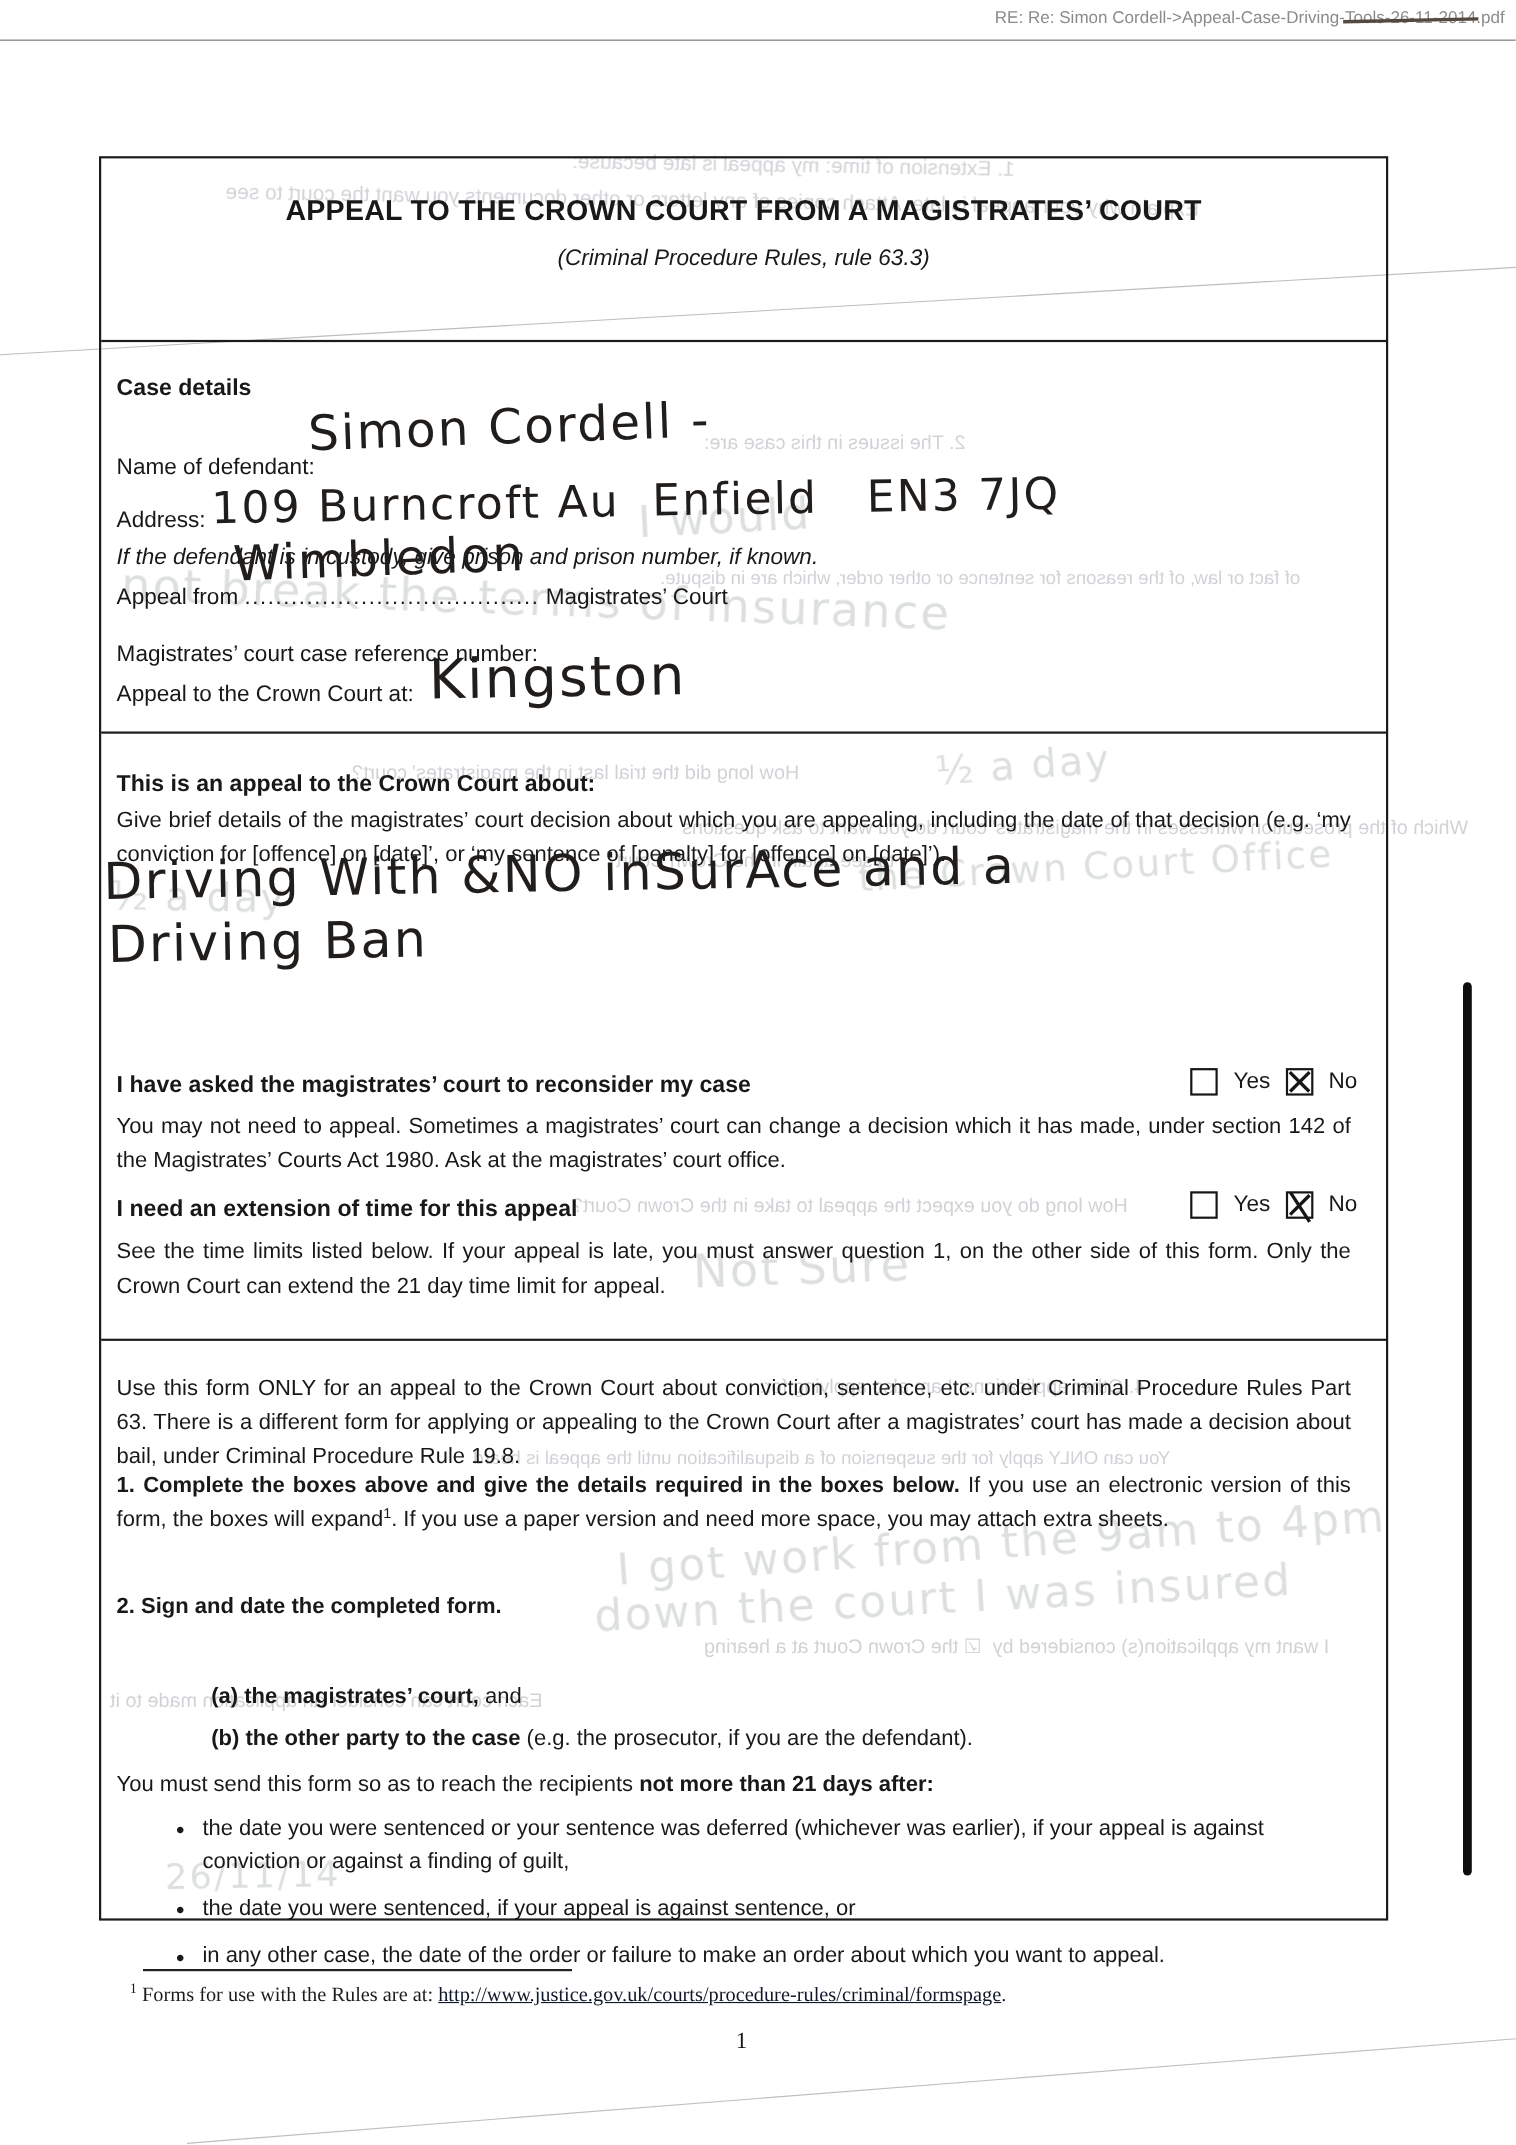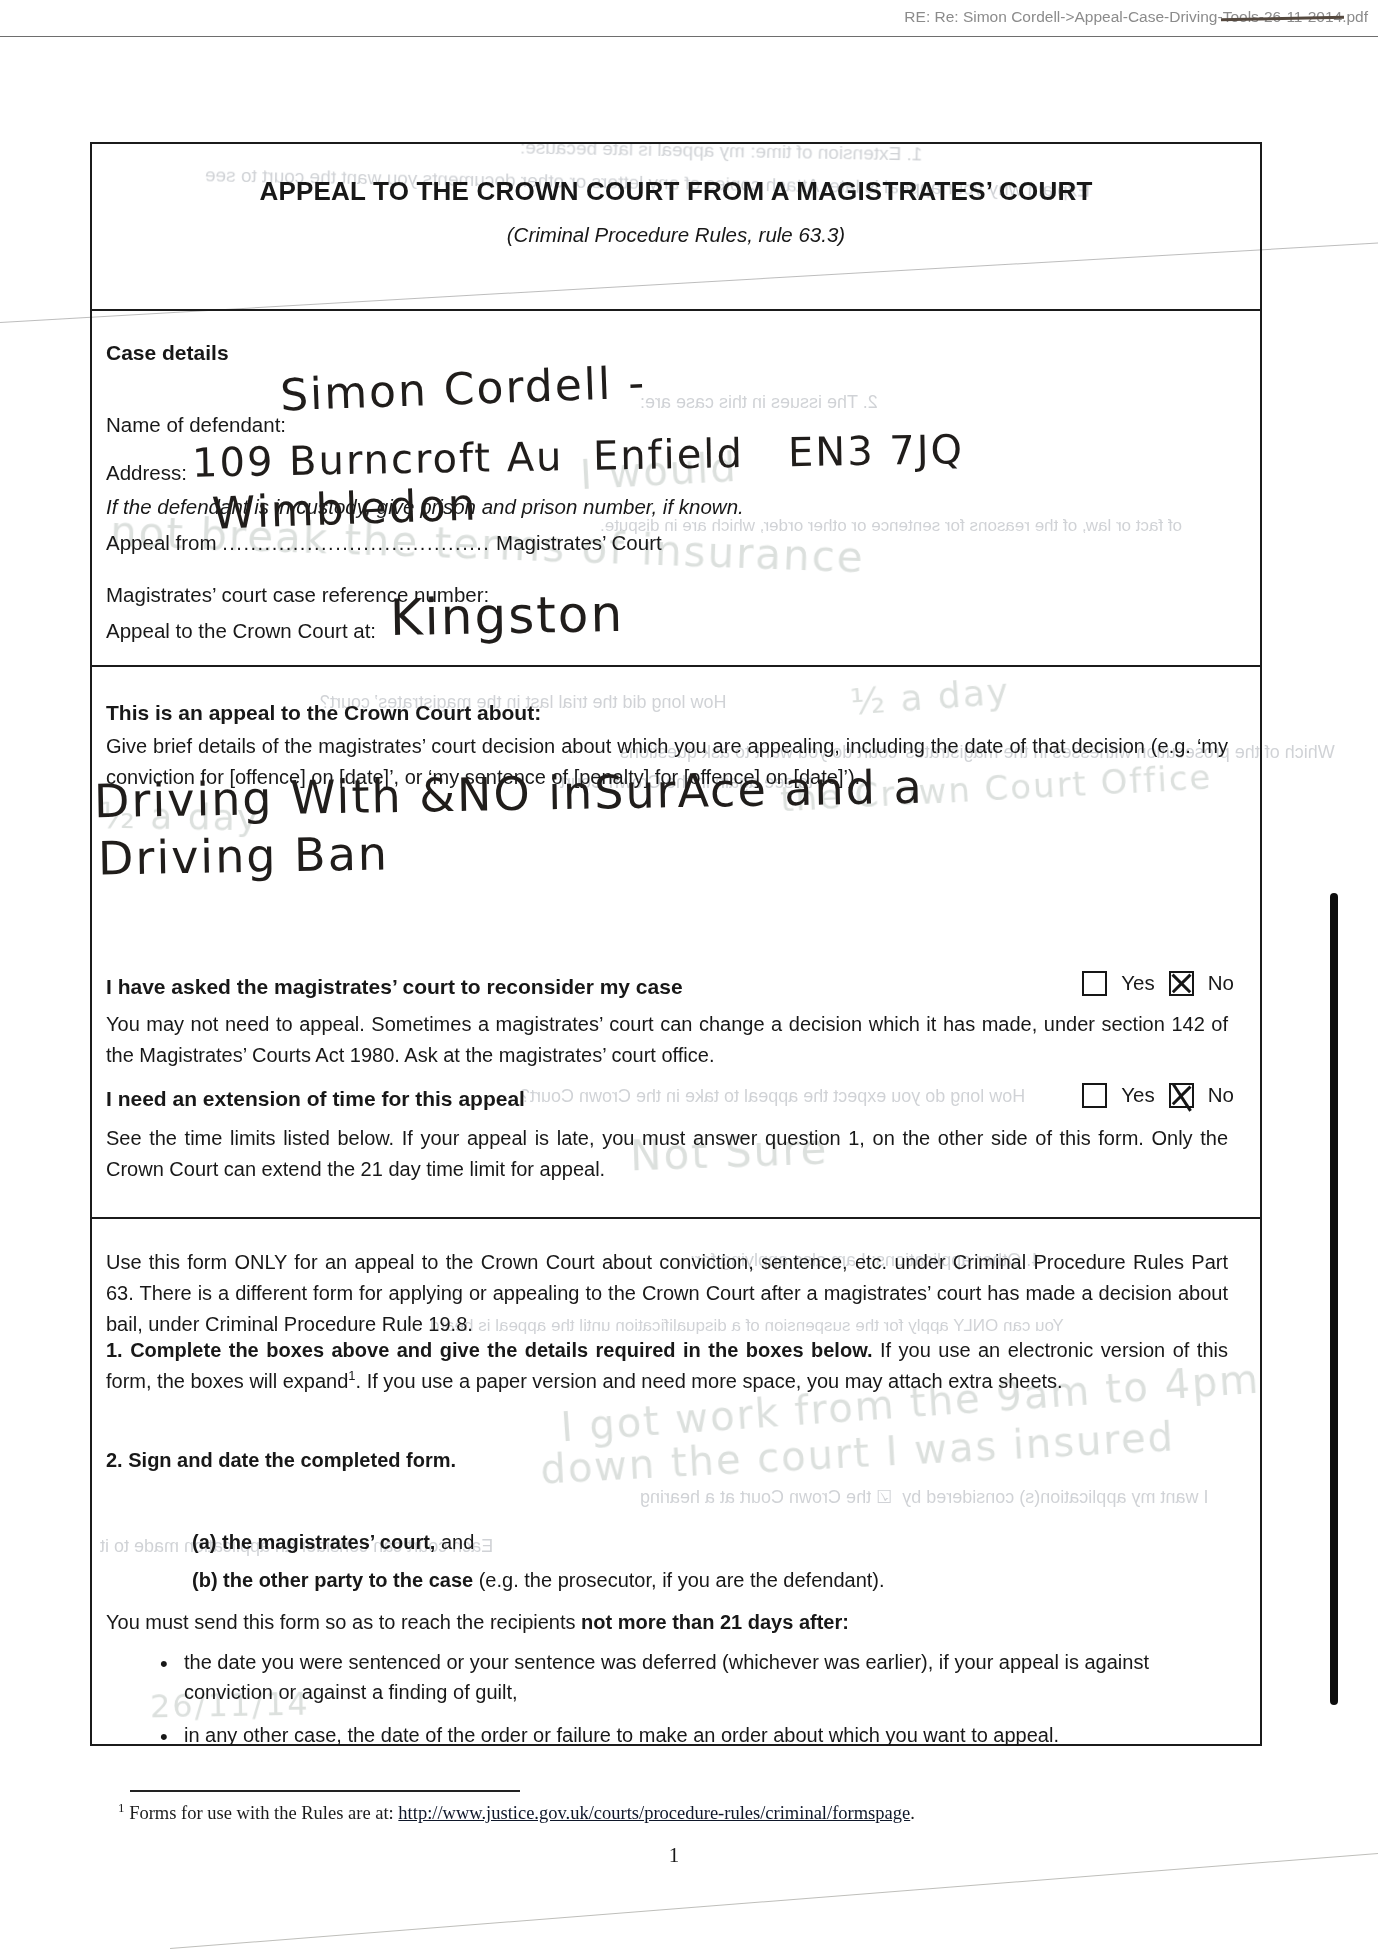--- a/index.html
+++ b/index.html
@@ -152,20 +152,21 @@
 
     <div class="abs para num-bold" style="left:14px;top:226px;">2. Sign and date the completed form.</div>
 
     <div class="abs para" style="left:100px;top:308px;"><span class="num-bold">(a) the magistrates’ court,</span><span> and</span></div>
     <div class="abs para" style="left:100px;top:346px;"><span class="num-bold">(b) the other party to the case</span><span> (e.g. the prosecutor, if you are the defendant).</span></div>
 
     <div class="abs para" style="left:14px;top:388px;"><span>You must send this form so as to reach the recipients </span><span class="num-bold">not more than 21 days after:</span></div>
 
     <ul class="bullets abs" style="left:66px;top:428px;">
       <li>the date you were sentenced or your sentence was deferred (whichever was earlier), if your appeal is against conviction or against a finding of guilt,</li>
+      <li>the date you were sentenced, if your appeal is against sentence, or</li>
       <li>in any other case, the date of the order or failure to make an order about which you want to appeal.</li>
     </ul>
   </div>
 </div>
 
 <div id="footnote-rule"></div>
 <div id="footnote"><sup>1</sup><span> Forms for use with the Rules are at: </span><a href="#">http://www.justice.gov.uk/courts/procedure-rules/criminal/formspage</a><span>.</span></div>
 <div id="page-number">1</div>
 
 </body></html>

